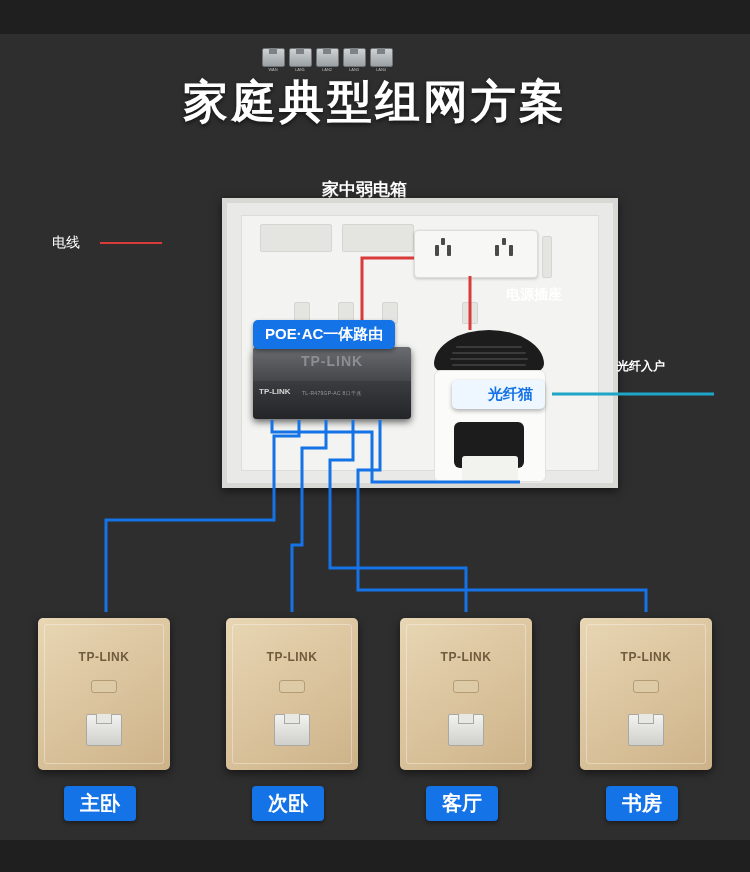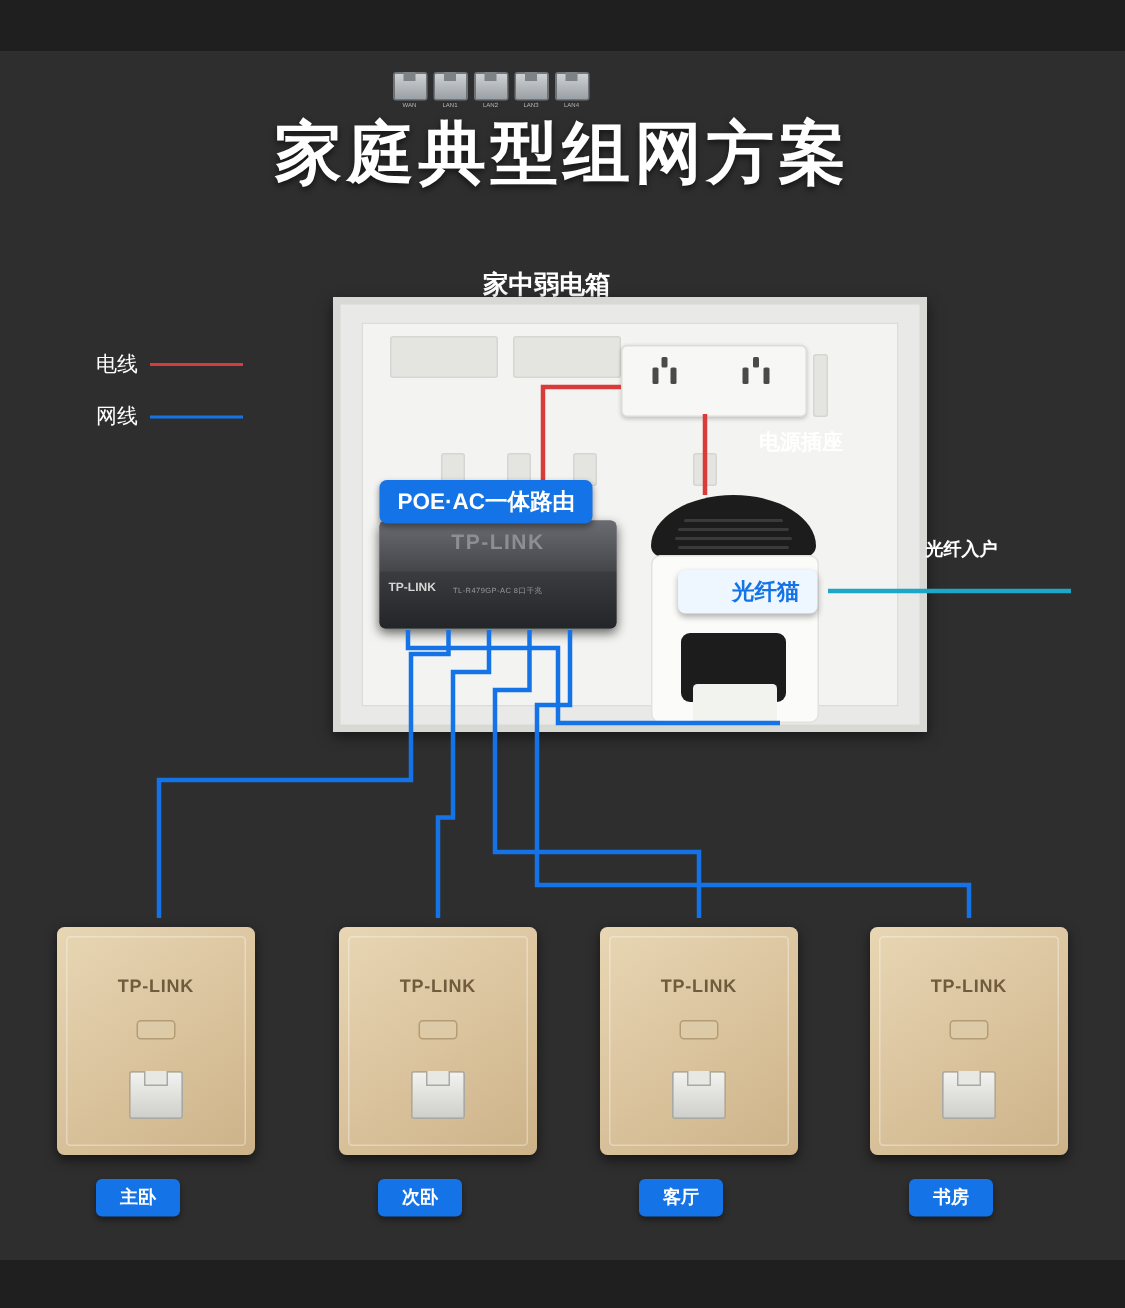--- a/index.html
+++ b/index.html
@@ -47,21 +47,20 @@
   .legend {
     position: absolute;
     left: 52px; top: 232px;
     width: 140px;
   }
   .legend-row {
     display: flex;
     align-items: center;
     height: 22px;
     margin-bottom: 13px;
-    text-align: right;
   }
   .legend-row .lg-text {
     color: #ffffff;
     font-size: 14px;
     width: 40px;
   }
   .legend-row .lg-line {
     height: 2px;
     width: 62px;
     margin-left: 8px;
@@ -295,21 +294,21 @@
     width: 14px; height: 9px;
     background: #e7e7e4;
     border: 1px solid #a9a9a4;
     border-top: none;
   }
   .room-pill {
     position: absolute;
     top: 786px;
     background: #1473e6;
     color: #ffffff;
-    font-size: 12px;
+    font-size: 20px;
     font-weight: bold;
     padding: 4px 16px;
     border-radius: 4px;
     box-shadow: 0 2px 4px rgba(0,0,0,.4);
   }
   svg.wires {
     position: absolute;
     left: 0; top: 0;
     width: 750px; height: 872px;
     pointer-events: none;
@@ -323,24 +322,20 @@
   <div class="band-top"></div>
   <div class="band-bottom"></div>
 
   <div class="title">家庭典型组网方案</div>
   <div class="cabinet-label">家中弱电箱</div>
 
   <div class="legend">
     <div class="legend-row">
       <span class="lg-text">电线</span>
       <span class="lg-line" style="background:#d93a3a"></span>
-    </div>
-    <div class="legend-row">
-      <span class="lg-text">网线</span>
-      <span class="lg-line" style="background:#1473e6"></span>
     </div>
   </div>
 
   <div class="cabinet">
     <div class="cabinet-inner">
       <div class="cab-slot" style="left:18px; top:8px; width:70px; height:26px;"></div>
       <div class="cab-slot" style="left:100px; top:8px; width:70px; height:26px;"></div>
       <div class="cab-slot" style="left:52px; top:86px; width:14px; height:20px;"></div>
       <div class="cab-slot" style="left:96px; top:86px; width:14px; height:20px;"></div>
       <div class="cab-slot" style="left:140px; top:86px; width:14px; height:20px;"></div>

